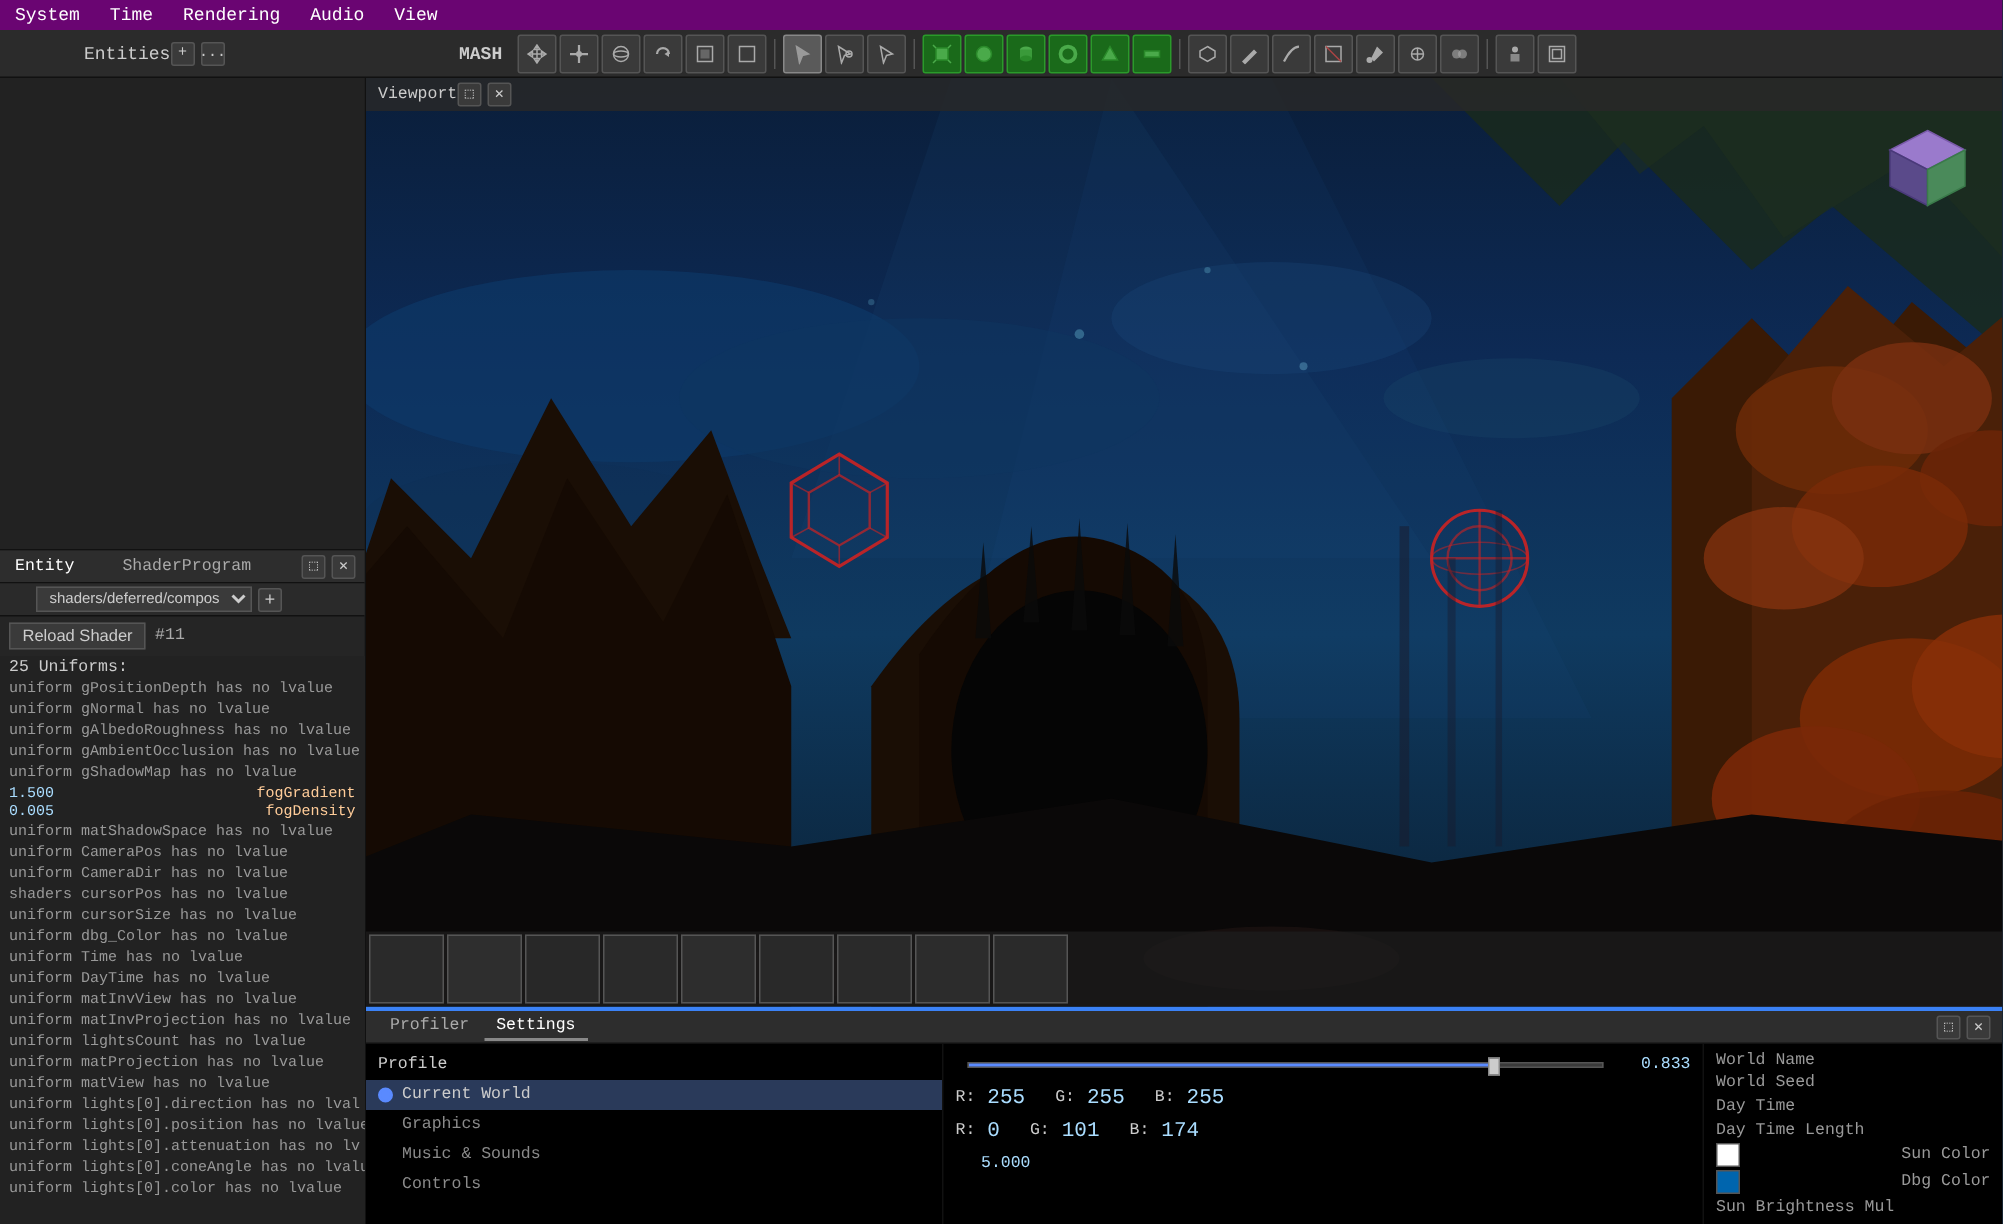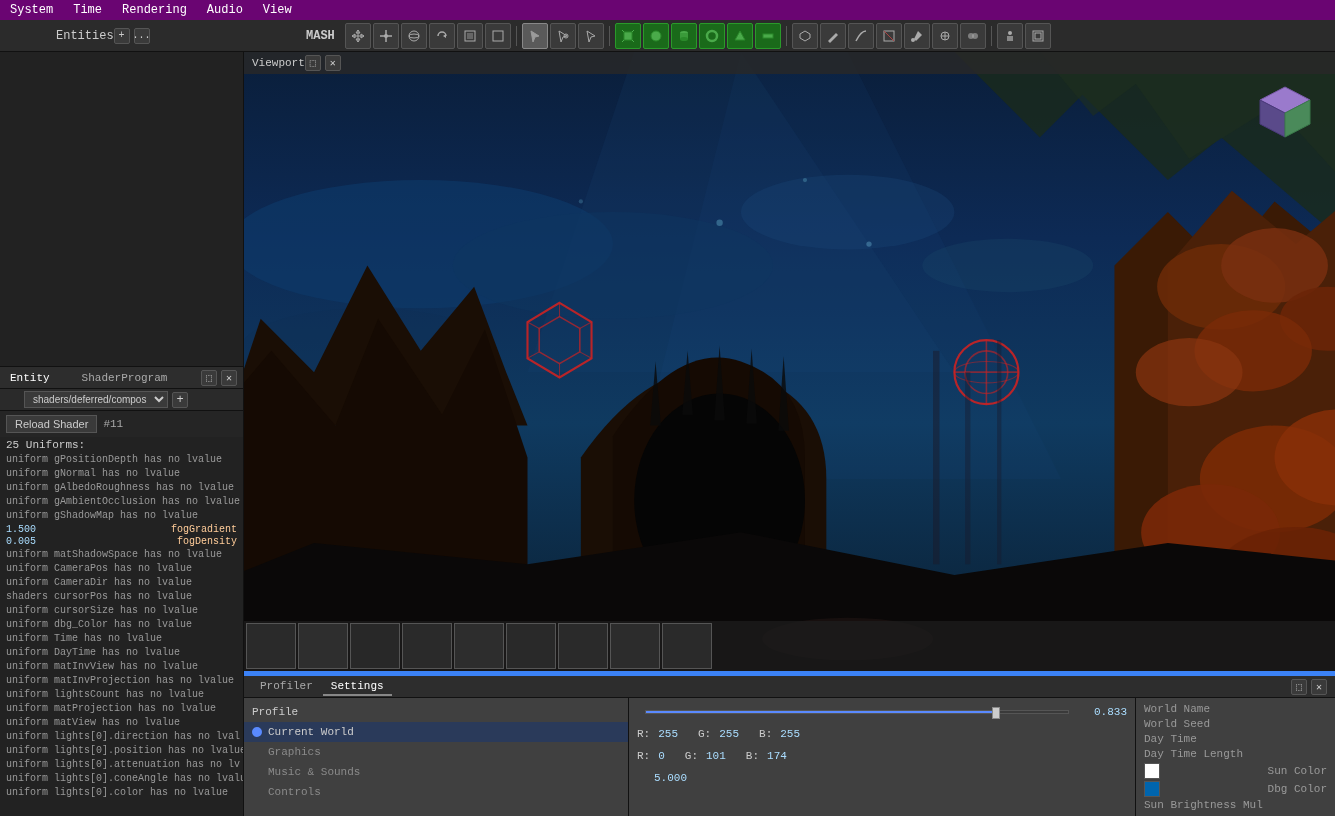--- a/index.html
+++ b/index.html
@@ -276,22 +276,22 @@
       position: absolute;
       top: 30px;
       right: 20px;
       width: 60px;
       height: 60px;
     }
 
     
     #bottom-panel {
       height: 145px;
-      background: #404040;
-      border-top: 5px solid #3b82f6;
+      background: #000000;
+      border-top: 3px solid #3b82f6;
       display: flex;
       flex-direction: column;
     }
 
     #bottom-tabs {
       height: 22px;
       background: #2d2d2d;
       display: flex;
       align-items: center;
       padding: 0 8px;
@@ -399,21 +399,21 @@
       text-align: right;
     }
 
     .color-row {
       display: flex;
       align-items: center;
       height: 20px;
       gap: 8px;
     }
     .color-label { color: #ccc; font-size: 11px; }
-    .color-value { color: #adf; font-size: 11px; }
+    .color-value { color: #adf; font-size: 14px; }
 
     
     #info-panel {
       width: 200px;
       border-left: 1px solid #111;
       padding: 4px 8px;
       display: flex;
       flex-direction: column;
       gap: 2px;
     }

